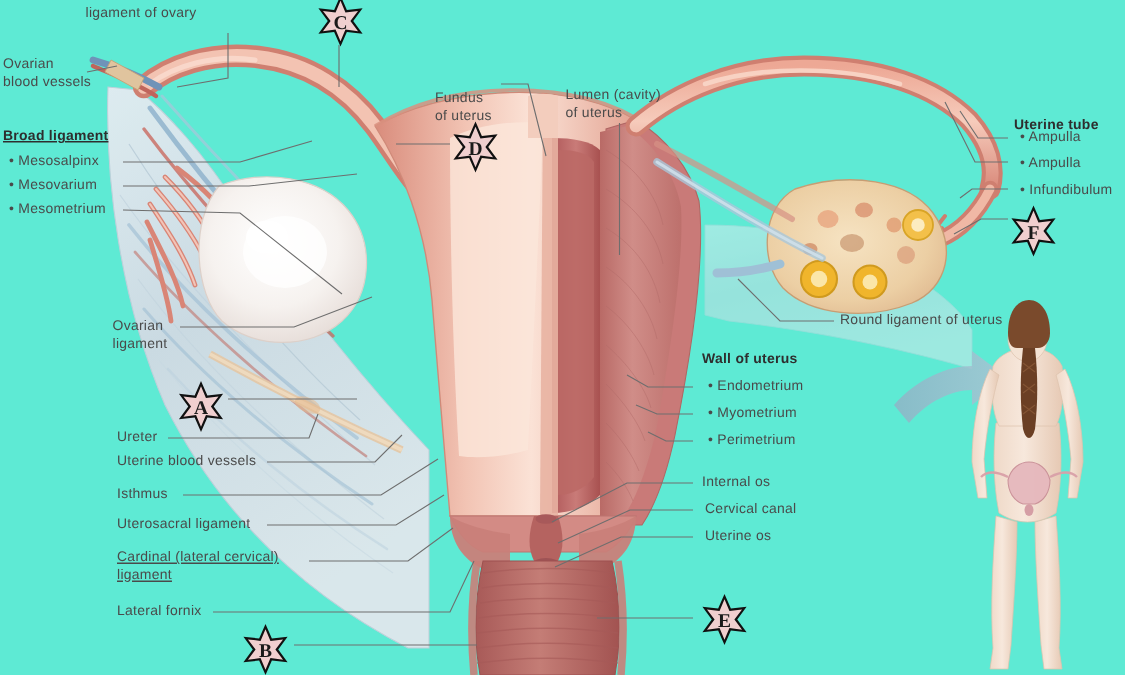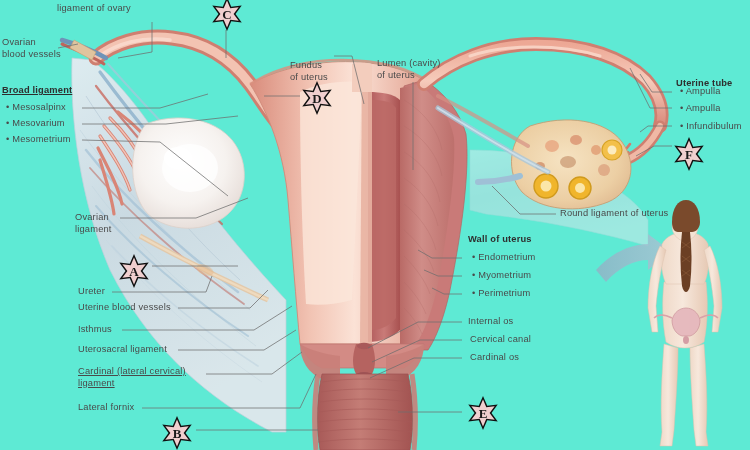--- a/index.html
+++ b/index.html
@@ -414,21 +414,21 @@
 
   <div class="lbl" style="left:560px;top:208px;">Round ligament of uterus</div>
 
   <div class="lbl bold" style="left:468px;top:234px;">Wall of uterus</div>
   <div class="lbl" style="left:472px;top:252px;">• Endometrium</div>
   <div class="lbl" style="left:472px;top:270px;">• Myometrium</div>
   <div class="lbl" style="left:472px;top:288px;">• Perimetrium</div>
 
   <div class="lbl" style="left:468px;top:316px;">Internal os</div>
   <div class="lbl" style="left:470px;top:334px;">Cervical canal</div>
-  <div class="lbl" style="left:470px;top:352px;">Cardinal os</div>
+  <div class="lbl" style="left:470px;top:352px;">Uterine os</div>
 
   <div id="markers">
       <div class="star" style="left: 115px; top: 252px;">
         <svg viewBox="0 0 38 38">
           <polygon points="19.00,2.00 23.25,11.64 33.72,10.50 27.50,19.00 33.72,27.50 23.25,26.36 19.00,36.00 14.75,26.36 4.28,27.50 10.50,19.00 4.28,10.50 14.75,11.64" fill="#111111"></polygon>
           <polygon points="19.00,5.50 22.30,13.28 30.69,12.25 25.60,19.00 30.69,25.75 22.30,24.72 19.00,32.50 15.70,24.72 7.31,25.75 12.40,19.00 7.31,12.25 15.70,13.28" fill="#f0cfcf"></polygon>
         </svg>
         <span class="ch">A</span>
       </div>
       <div class="star" style="left: 158px; top: 414px;">

